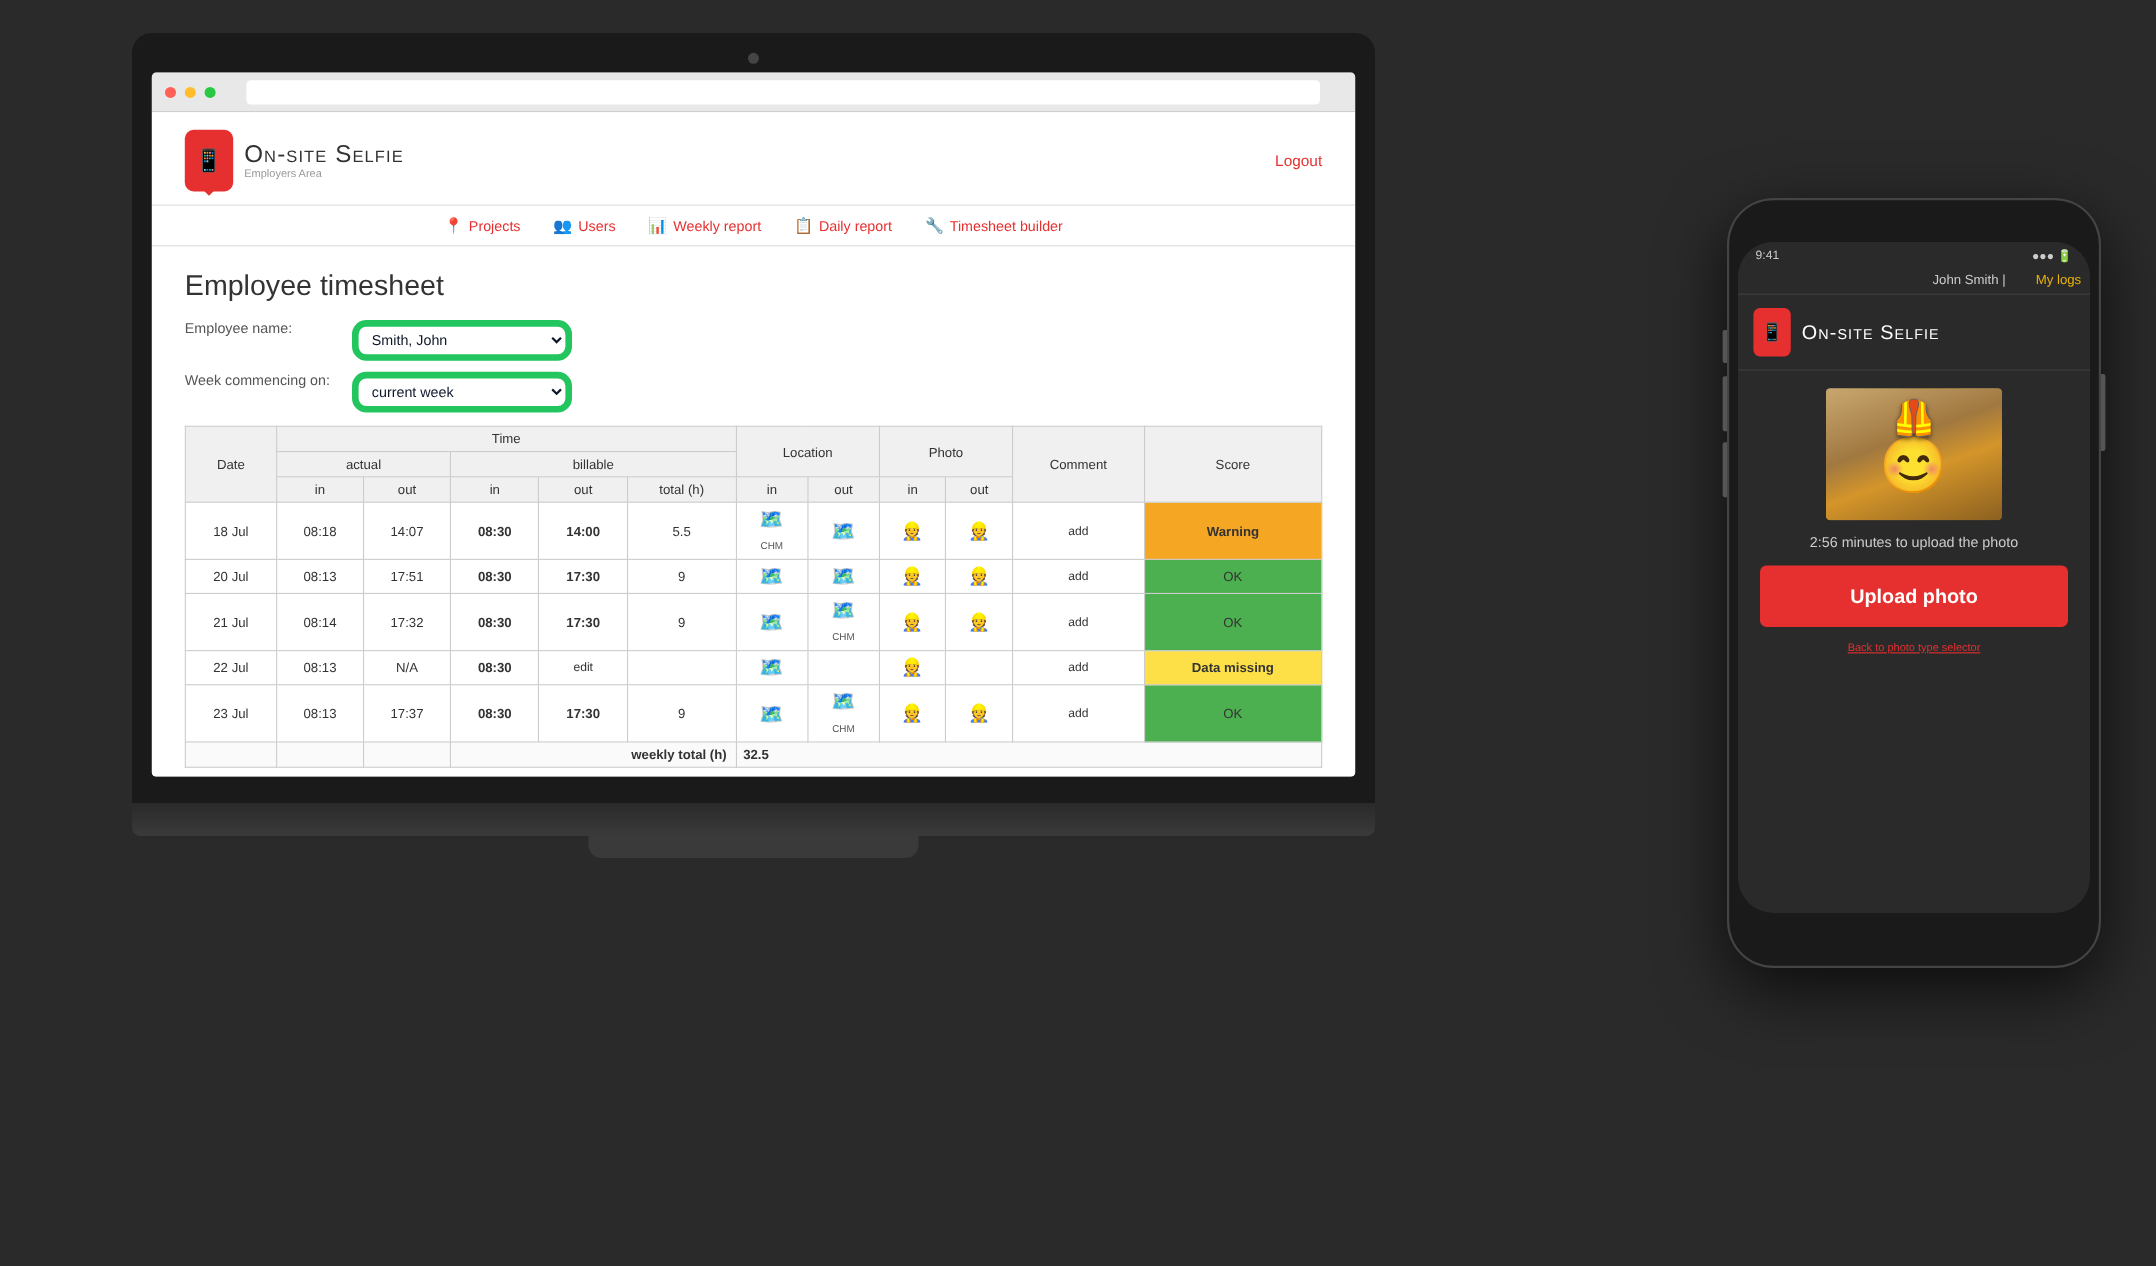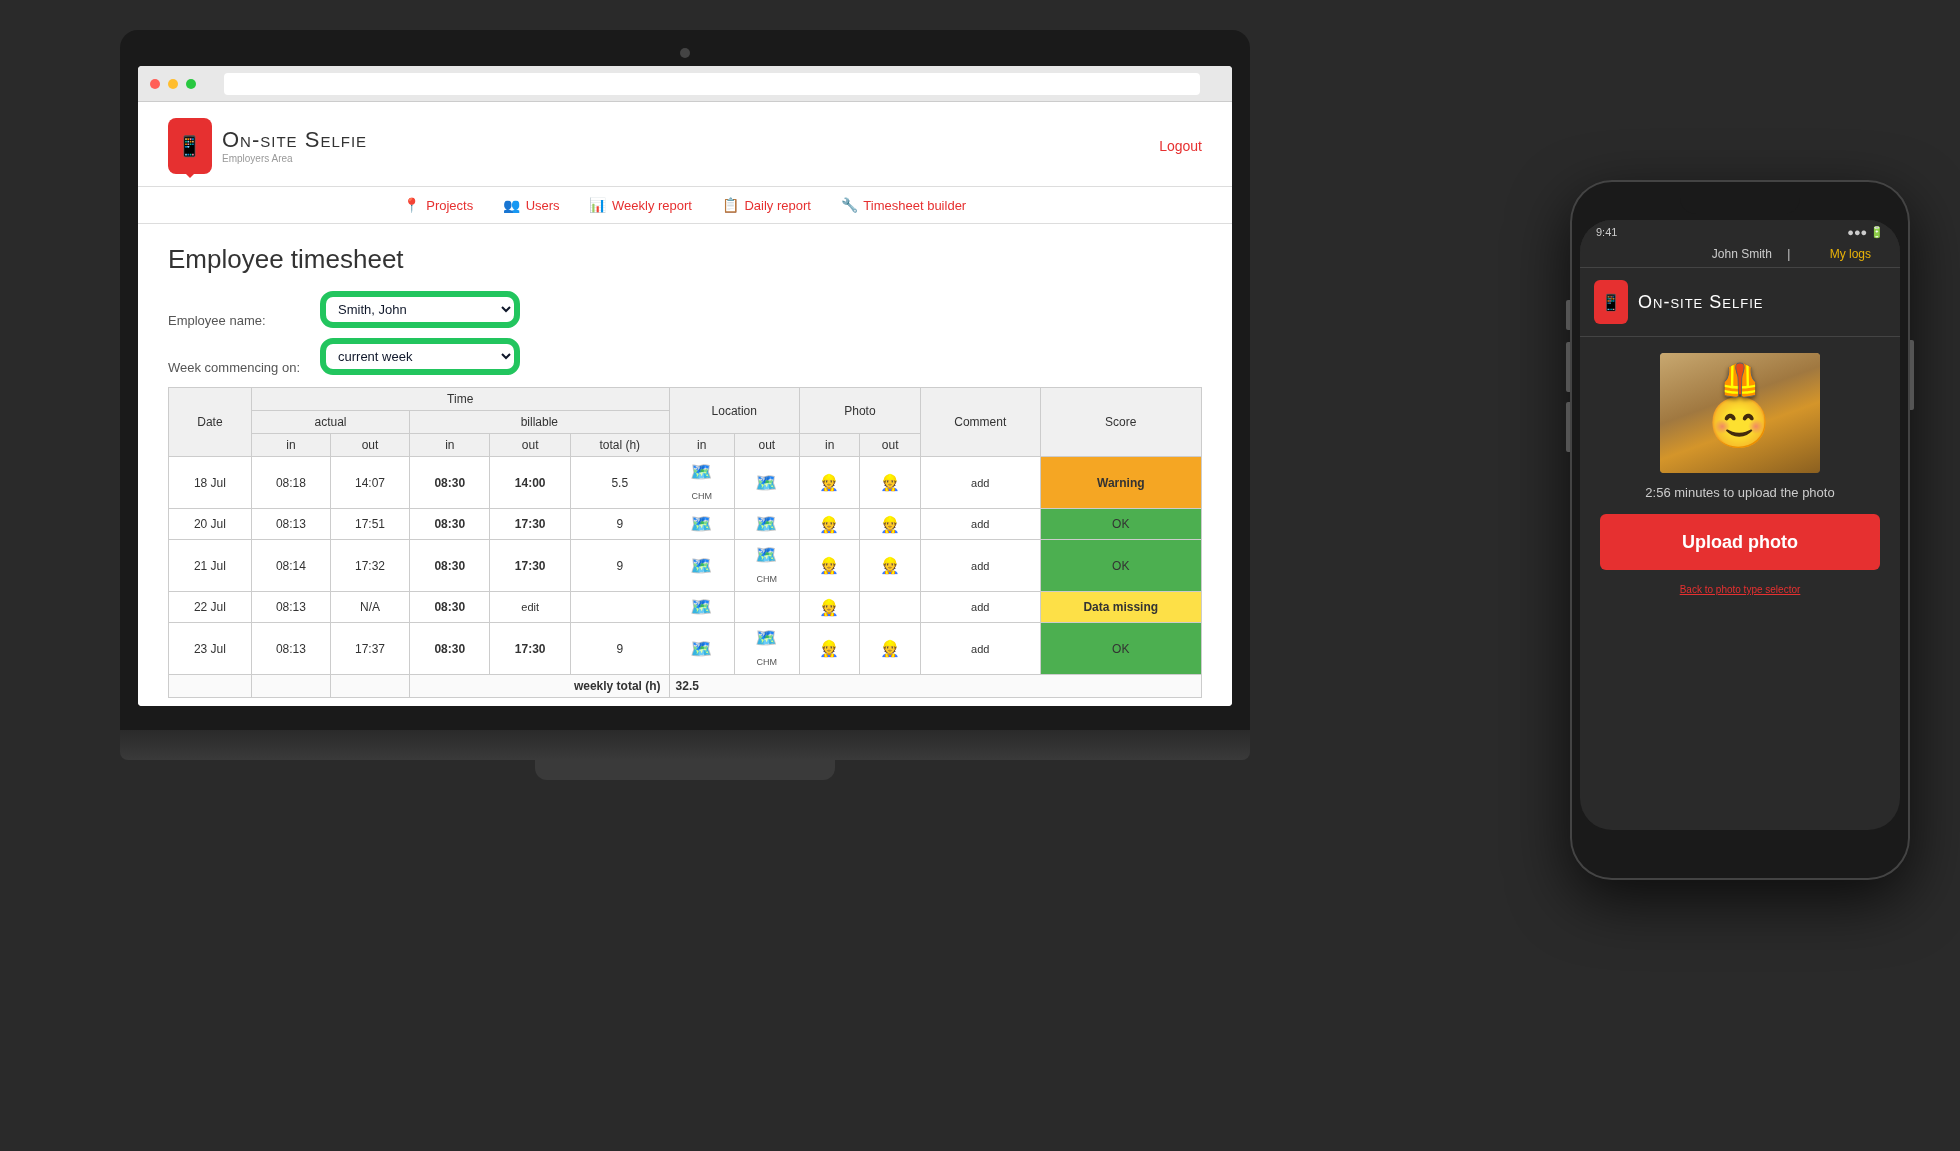--- a/index.html
+++ b/index.html
@@ -169,21 +169,21 @@
       padding: 20px 30px;
     }
     .page-title {
       font-size: 26px;
       font-weight: 300;
       color: #333;
       margin-bottom: 16px;
     }
     .form-row {
       display: flex;
-      align-items: flex-end;
+      align-items: flex-start;
       gap: 12px;
       margin-bottom: 10px;
     }
     .form-label {
       font-size: 13px;
       color: #555;
       min-width: 140px;
     }
     .form-select {
       border: 6px solid #22c55e;
@@ -265,25 +265,24 @@
       font-size: 11px;
       color: #ccc;
     }
 
     
     .phone-header {
       background: #2a2a2a;
       display: flex;
       justify-content: flex-end;
       align-items: center;
-      padding: 4px 29px 6px 14px;
+      padding: 4px 8px 6px 14px;
       font-size: 12px;
       color: #ccc;
       border-bottom: 1px solid #444;
-      gap: 12px;
     }
     .phone-header .my-logs {
       color: #eab308;
       cursor: pointer;
       margin-left: 24px;
     }
 
     
     .phone-logo-area {
       background: #2a2a2a;

